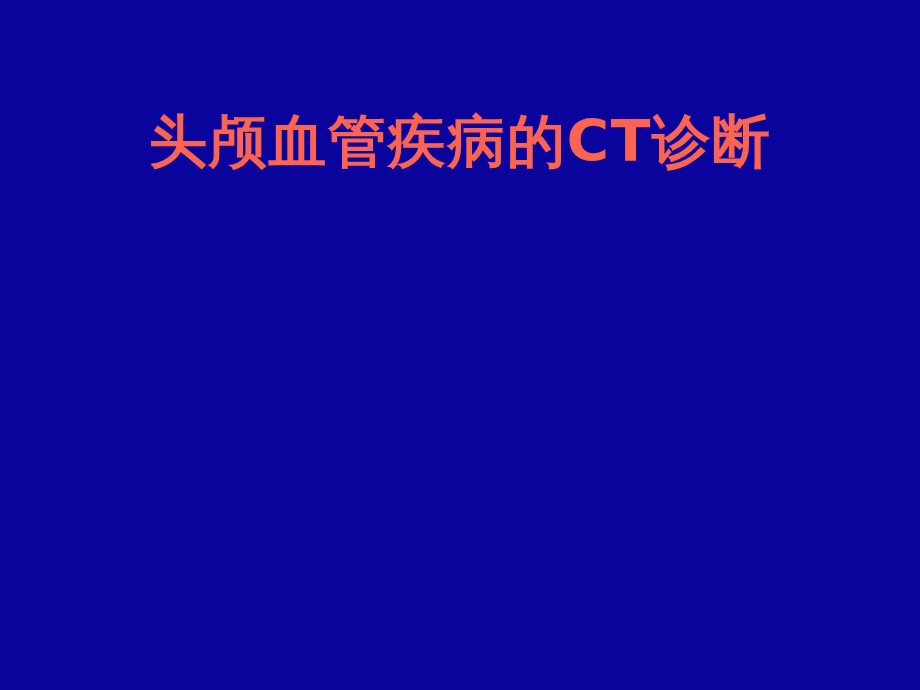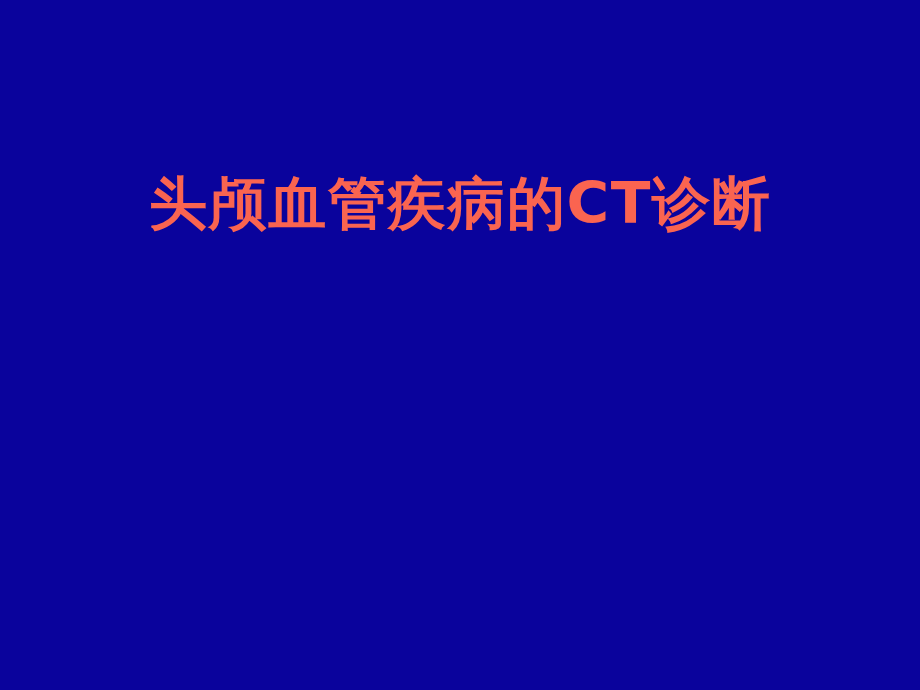--- a/index.html
+++ b/index.html
@@ -20,25 +20,25 @@
     width: 920px;
     height: 690px;
     background: #0A039C;
     overflow: hidden;
   }
 
   
   .title-block {
     position: absolute;
     left: 0;
-    top: 144px;
+    top: 112px;
     width: 920px;
     height: 90px;
     display: flex;
-    align-items: flex-end;
+    align-items: flex-start;
     justify-content: center;
   }
 
   .slide-title {
     display: inline-block;
     white-space: nowrap;
     color: #FA6450;
     font-family: "DejaVu Sans", "Liberation Sans", sans-serif;
     font-size: 57px;
     font-weight: bold;

